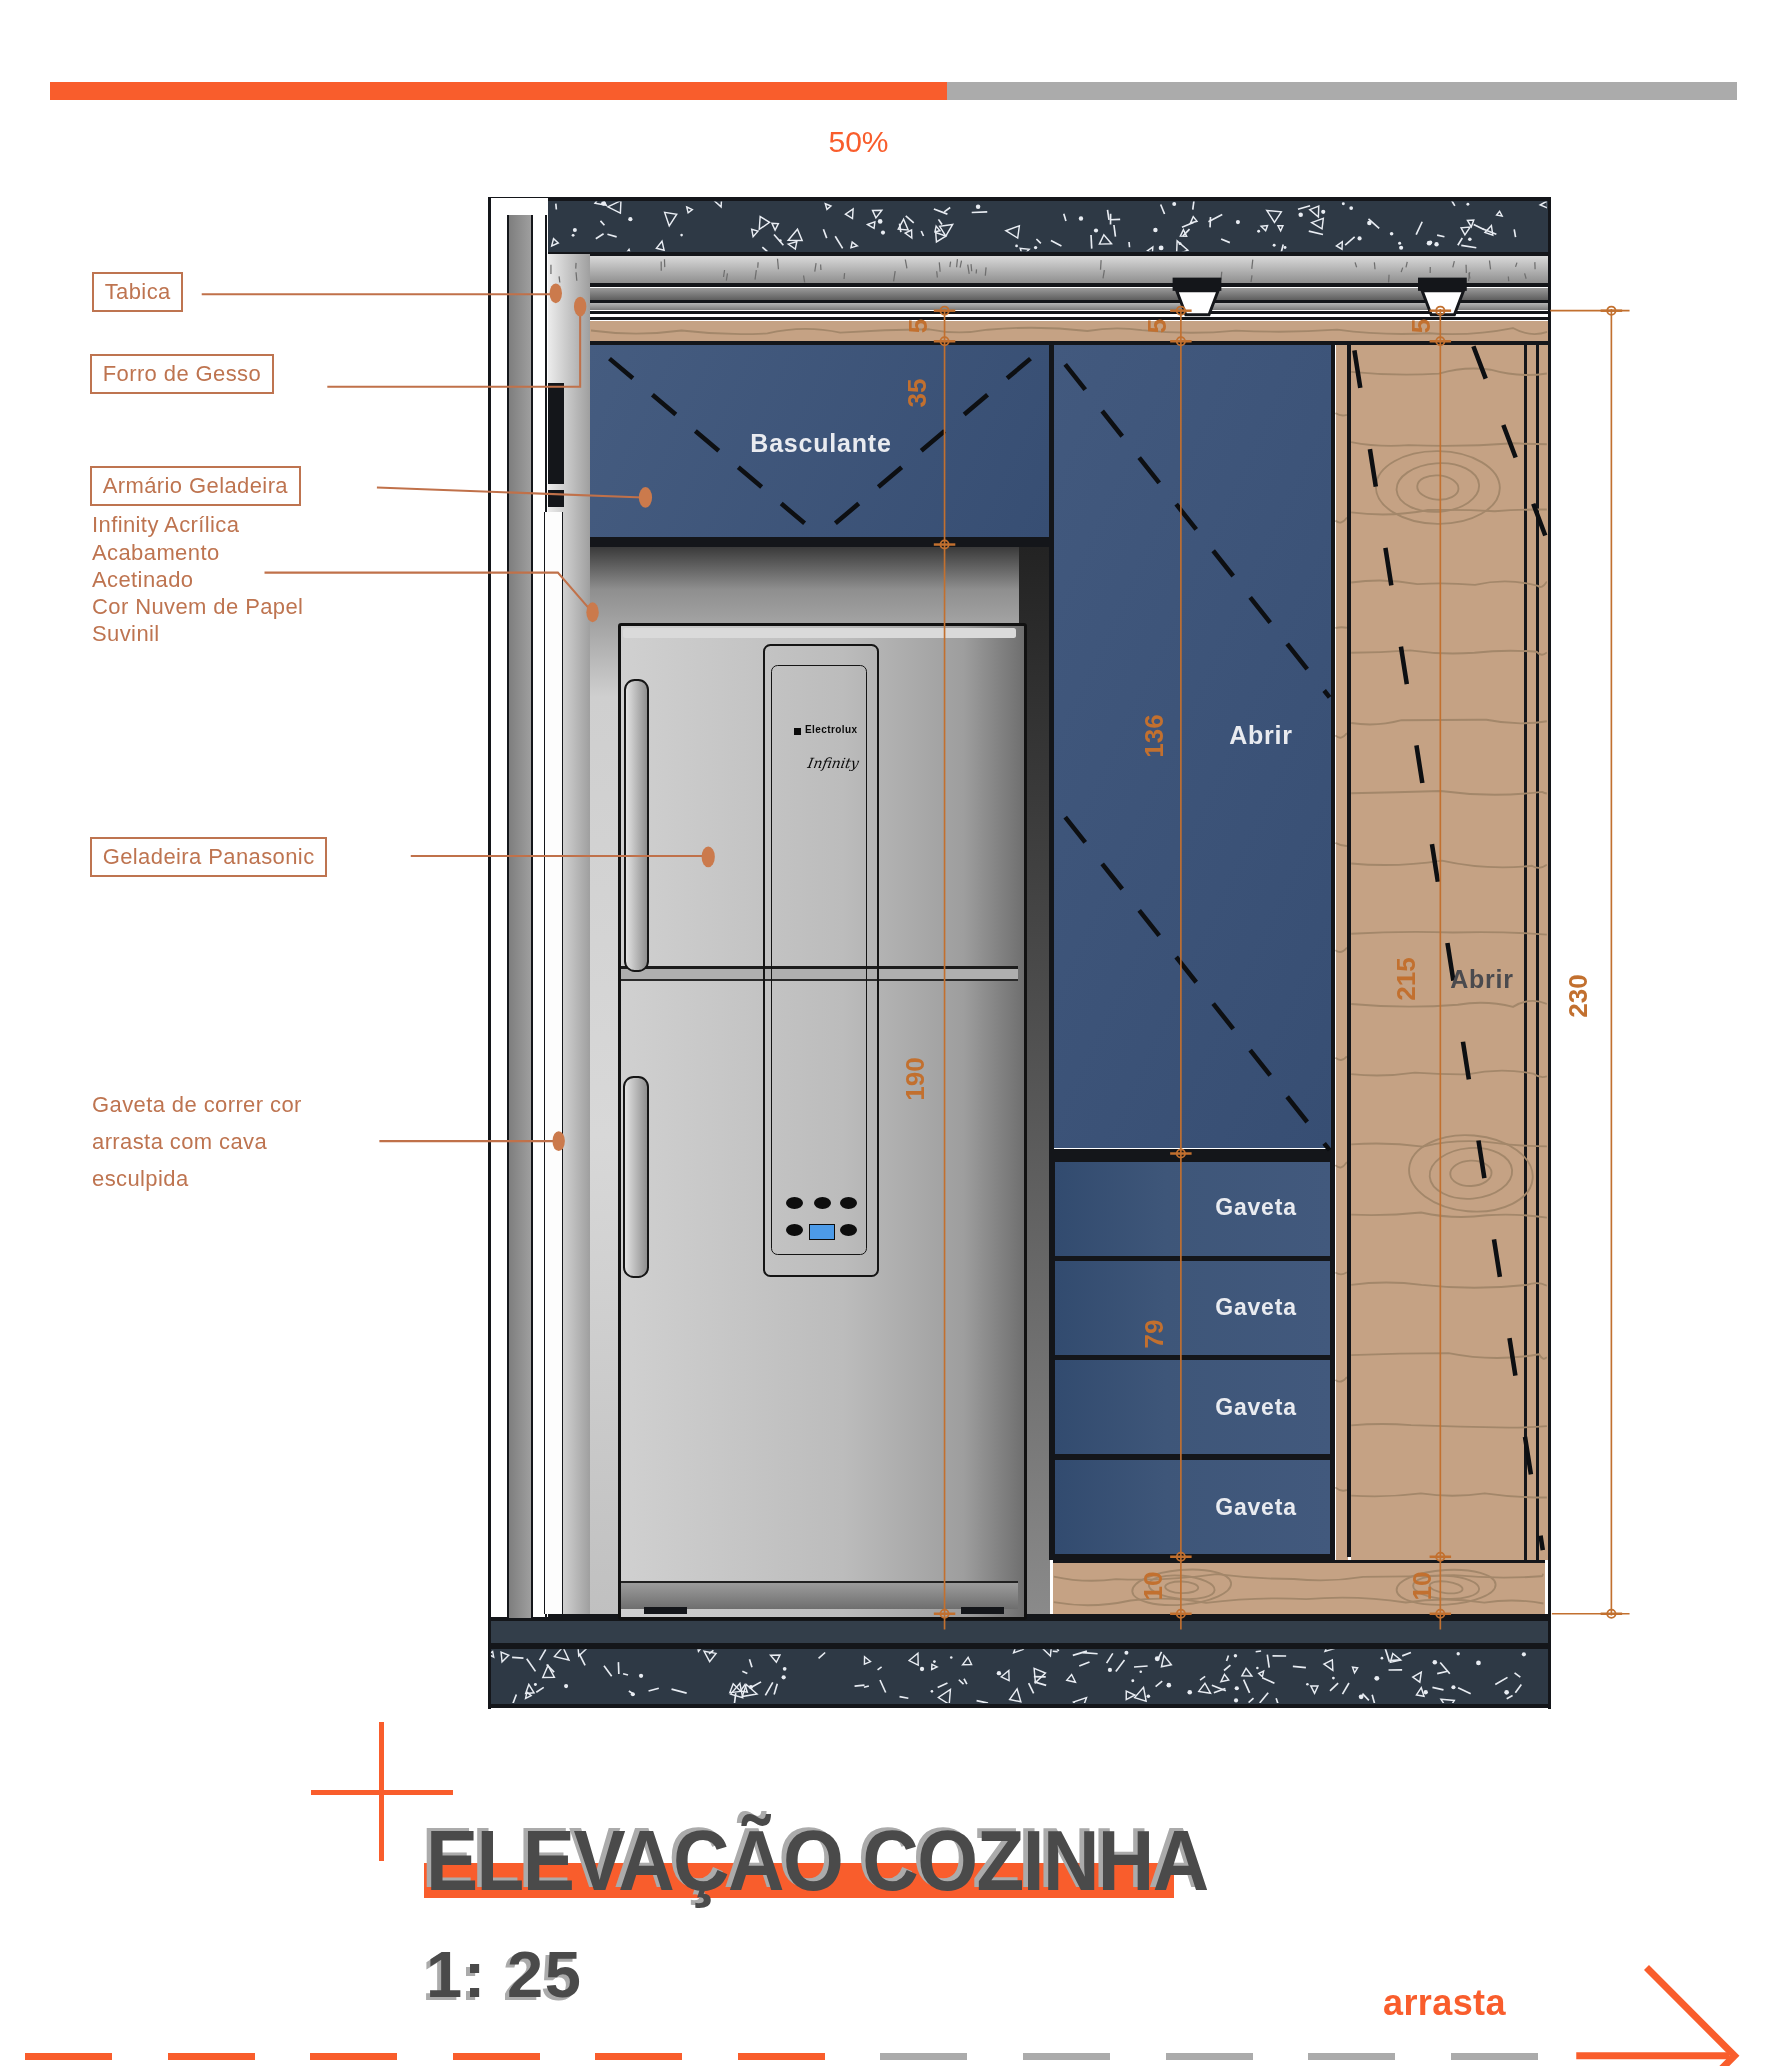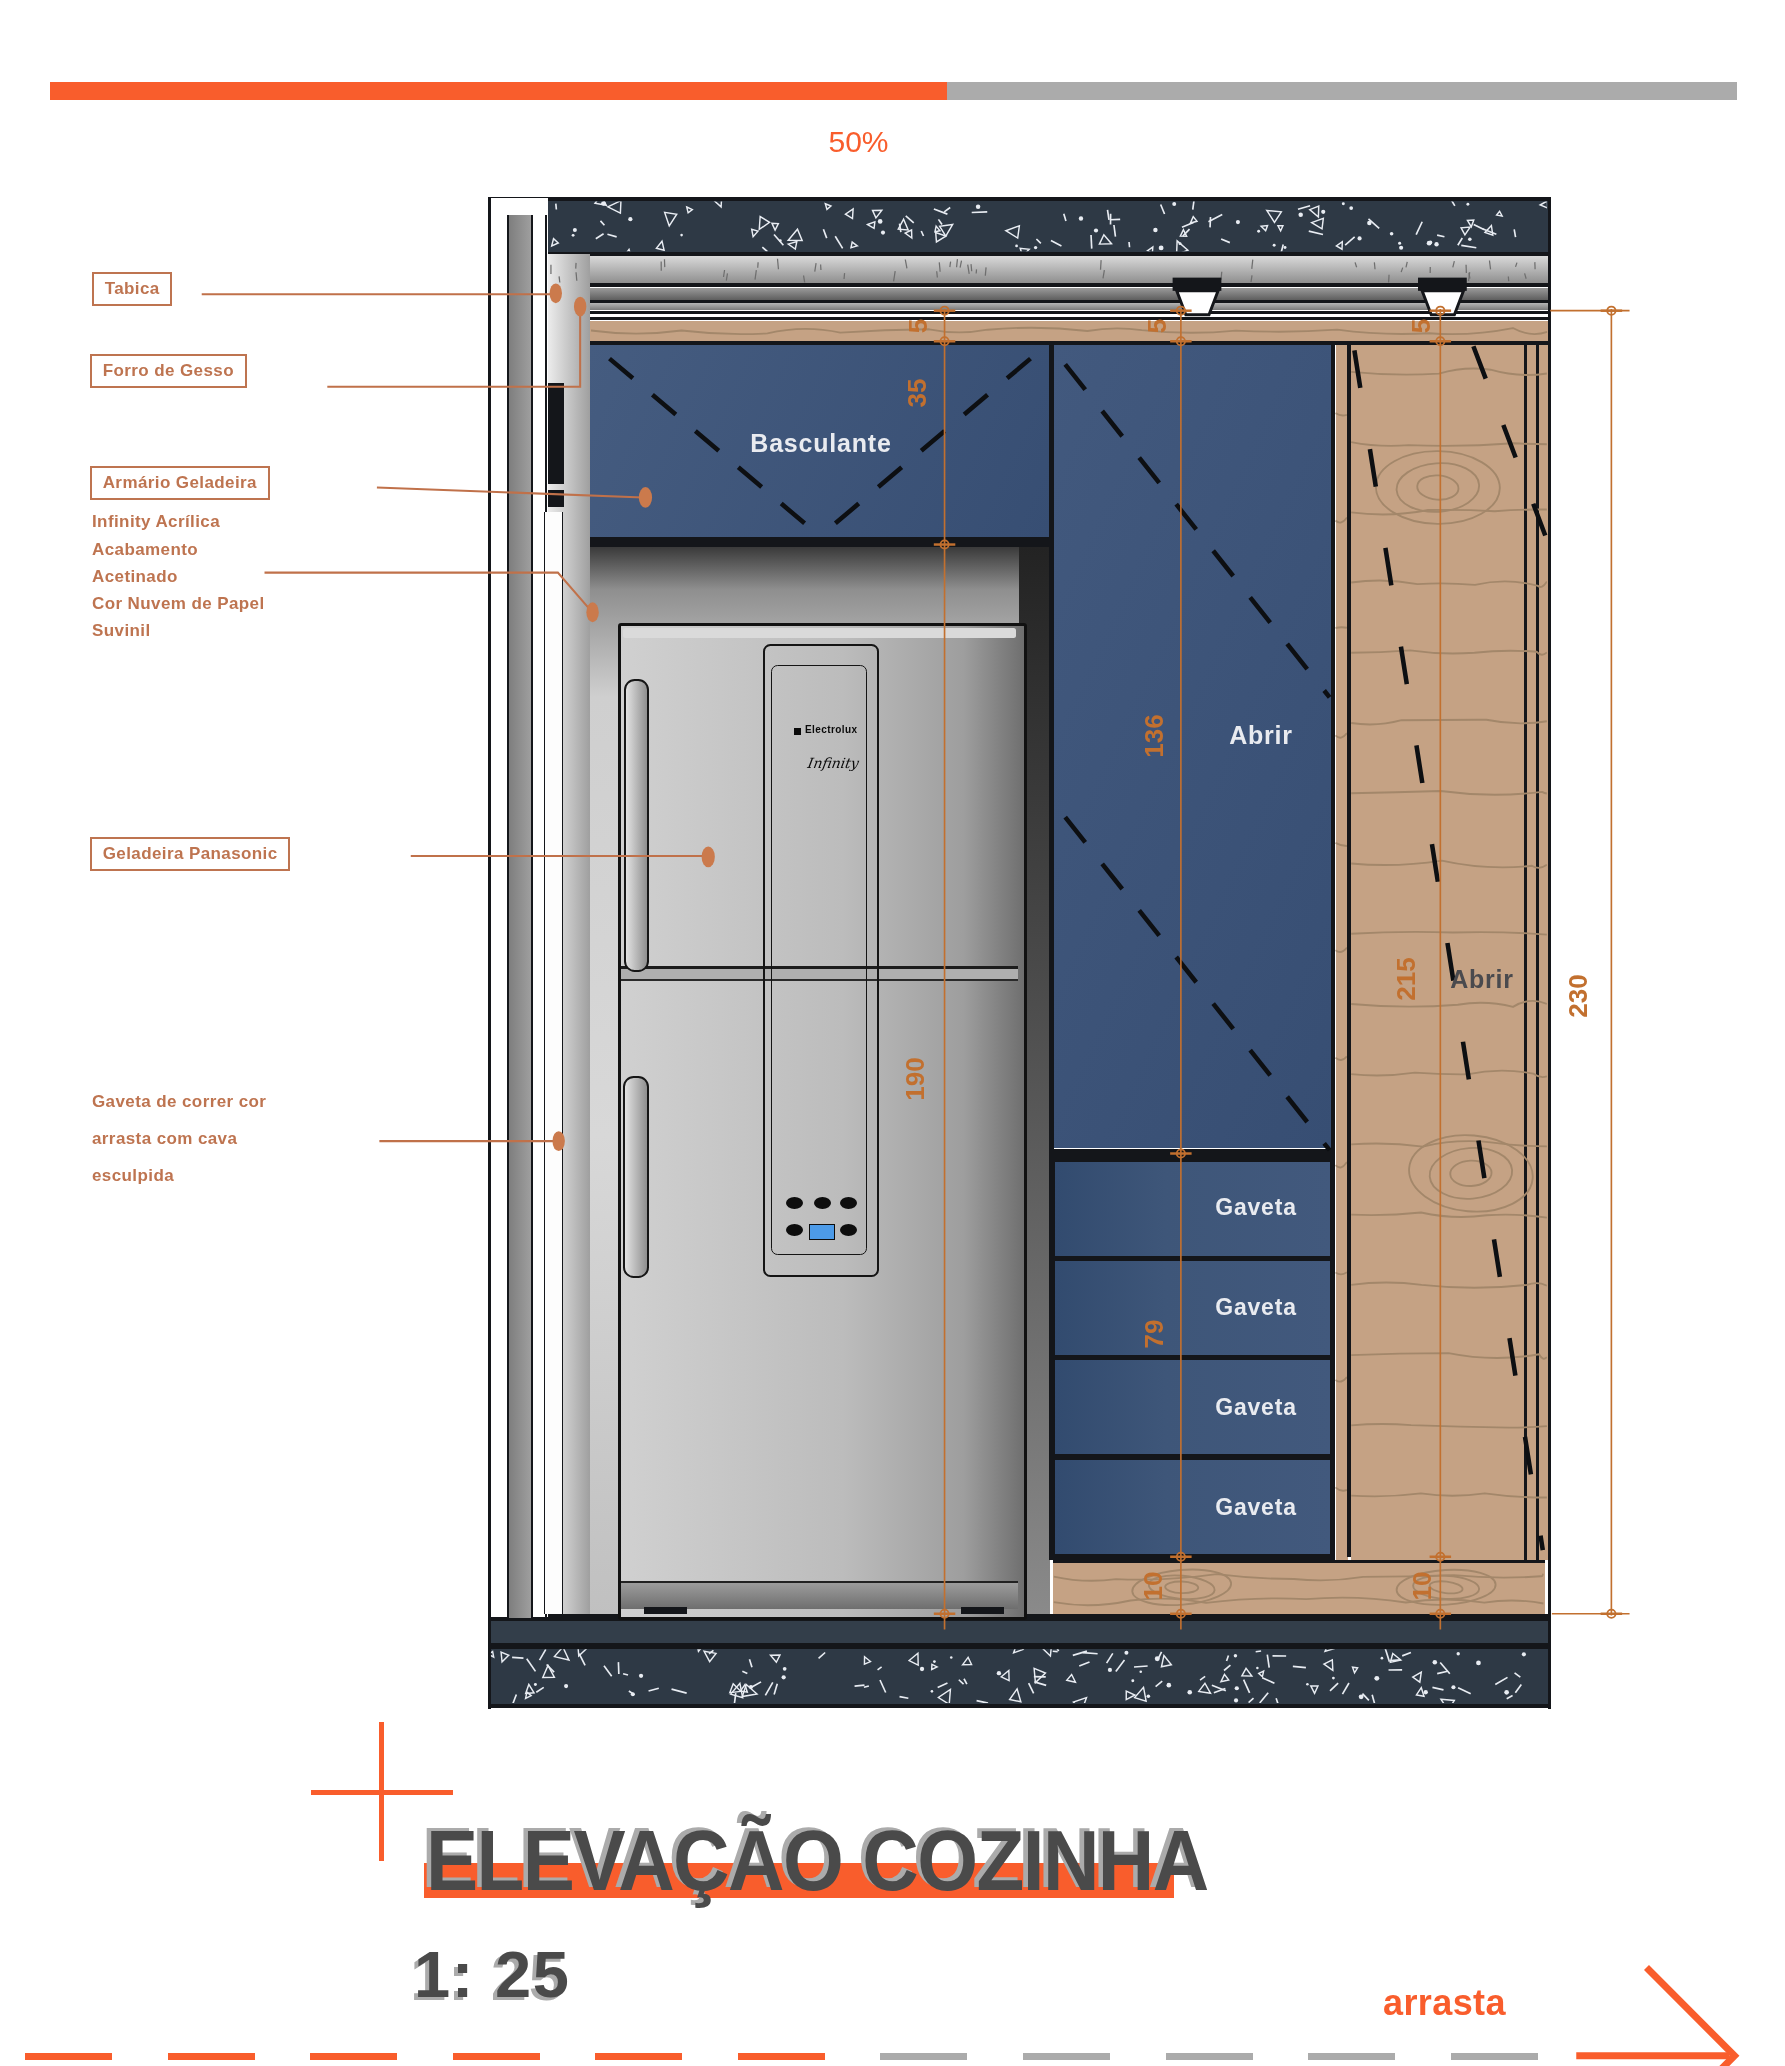--- a/index.html
+++ b/index.html
@@ -1,21 +1,21 @@
 <!DOCTYPE html>
 <html style="font-size:6.6px"><head>
 <meta charset="utf-8">
 <style>
   html,body{margin:0;padding:0;background:#ffffff;}
   #page{position:relative;width:1785px;height:2231px;background:#fff;overflow:hidden;
         font-family:"Liberation Sans", sans-serif;}
   .abs{position:absolute;}
   .blk{background:#14161a;}
   
-  .ann{color:#BE7450;font-size:17px;letter-spacing:0.4px;font-weight:700;white-space:nowrap;}
+  .ann{color:#BE7450;font-size:22px;letter-spacing:0.4px;font-weight:400;white-space:nowrap;}
   .annbox{border:2.1px solid #BE7450;padding:5px 10.7px;background:rgba(255,255,255,.85);}
   
   .dim{color:#C2702F;font-size:26px;font-weight:600;white-space:nowrap;
        transform:translate(-50%,-50%) rotate(-90deg);}
   .cablabel{color:#E9EBF0;font-size:25px;font-weight:700;letter-spacing:0.8px;
        transform:translate(-50%,-50%);white-space:nowrap;}
   .title{color:#4A4A4A;font-weight:700;font-size:85px;letter-spacing:-1.7px;
        transform:scaleX(.92);transform-origin:left center;white-space:nowrap;
        text-shadow:-5px -2.9px 0 #ABABAB;}
   .scale{color:#4A4A4A;font-weight:700;font-size:65px;letter-spacing:1.7px;
@@ -640,21 +640,21 @@
   <div class="abs ann annbox" style="left:90px;top:837px;">Geladeira Panasonic</div>
   <div class="abs ann" style="left:92px;top:1092px;">Gaveta de correr cor</div>
   <div class="abs ann" style="left:92px;top:1129px;">arrasta com cava</div>
   <div class="abs ann" style="left:92px;top:1166px;">esculpida</div>
 
   <div class="abs" style="left:379px;top:1722px;width:5.4px;height:139px;background:#F95D2C;"></div>
   <div class="abs" style="left:311px;top:1790px;width:142px;height:5.4px;background:#F95D2C;"></div>
 
   <div class="abs" style="left:424px;top:1863px;width:750px;height:35px;background:#F95D2C;"></div>
   <div class="abs title" style="left:426px;top:1812px;">ELEVAÇÃO COZINHA</div>
-  <div class="abs scale" style="left:414px;top:1937px;text-align:right;">1: 25</div>
+  <div class="abs scale" style="left:426px;top:1937px;text-align:right;">1: 25</div>
 
   <div id="dashrow" class="abs" style="left:25px;top:2053px;width:1529px;height:6.6px;">
       <div style="position: absolute; top: 0px; height: 6.6px; width: 87px; left: 0px; background: rgb(249, 93, 44);"></div>
       <div style="position: absolute; top: 0px; height: 6.6px; width: 87px; left: 143px; background: rgb(249, 93, 44);"></div>
       <div style="position: absolute; top: 0px; height: 6.6px; width: 87px; left: 285px; background: rgb(249, 93, 44);"></div>
       <div style="position: absolute; top: 0px; height: 6.6px; width: 87px; left: 428px; background: rgb(249, 93, 44);"></div>
       <div style="position: absolute; top: 0px; height: 6.6px; width: 87px; left: 570px; background: rgb(249, 93, 44);"></div>
       <div style="position: absolute; top: 0px; height: 6.6px; width: 87px; left: 713px; background: rgb(249, 93, 44);"></div>
       <div style="position: absolute; top: 0px; height: 6.6px; width: 87px; left: 855px; background: rgb(171, 171, 171);"></div>
       <div style="position: absolute; top: 0px; height: 6.6px; width: 87px; left: 998px; background: rgb(171, 171, 171);"></div>

